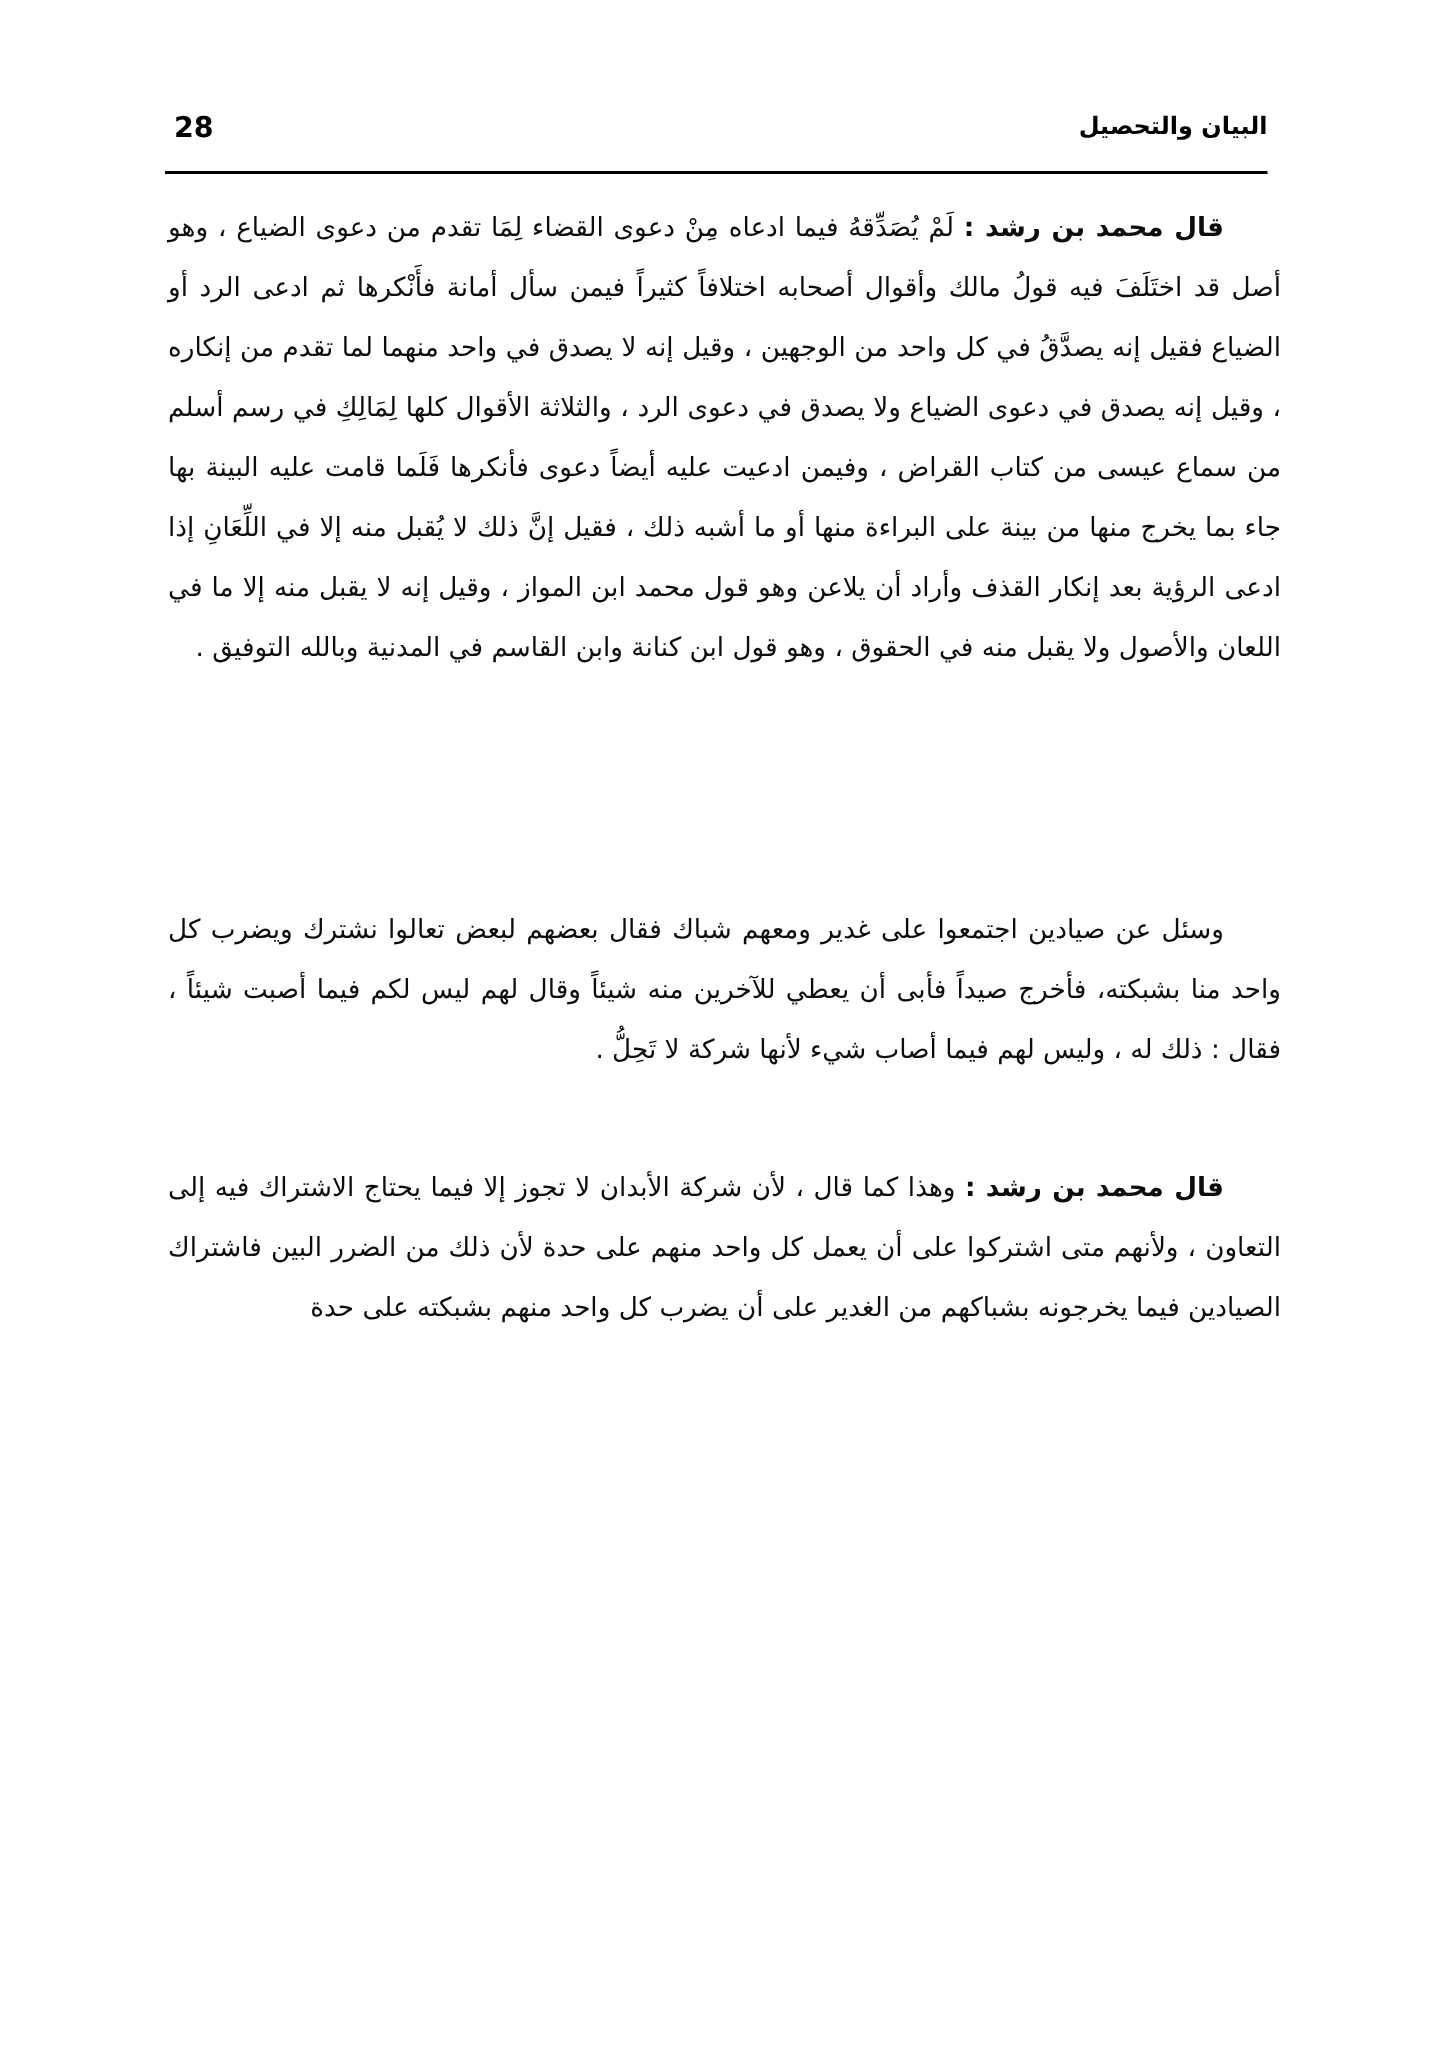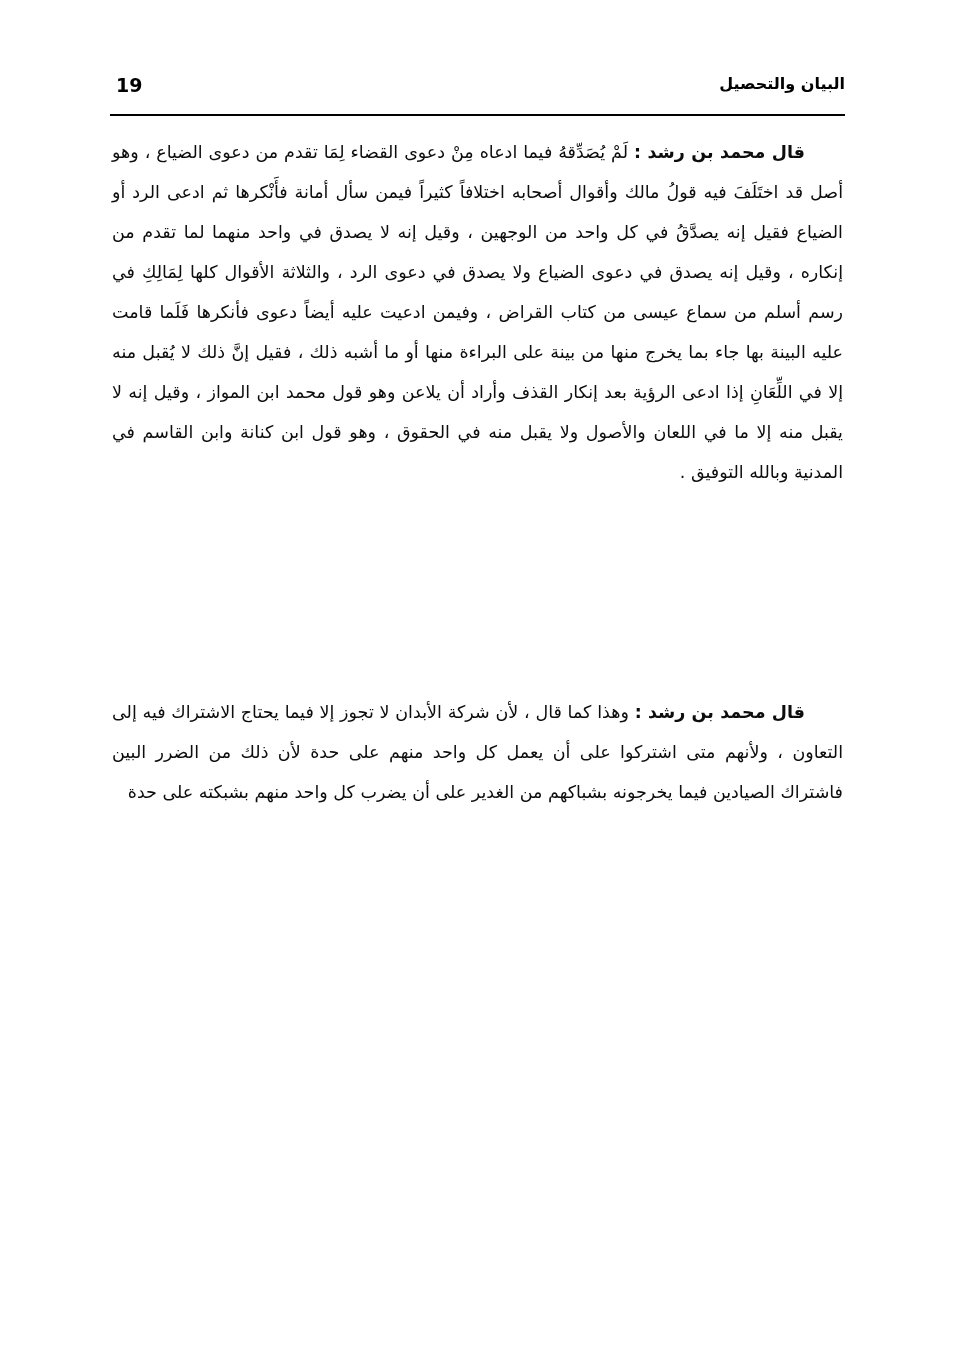--- a/index.html
+++ b/index.html
@@ -53,21 +53,21 @@
     position: absolute;
     top: 114px;
     right: 110px;
     left: 110px;
     border-top: 2px solid #000000;
   }
   
   .content {
     position: absolute;
     top: 132px;
-    right: 112px;
+    right: 101px;
     left: 112px;
     direction: rtl;
     text-align: justify;
   }
   .para {
     font-size: 17.5px;
     line-height: 40px;
     text-align: justify;
     text-justify: inter-word;
     color: #0d0d0d;
@@ -92,32 +92,33 @@
     margin: 0;
   }
 </style>
 </head>
 <body>
 
 <div class="page">
 
   <div class="header">
     <span class="header-title">البيان والتحصيل</span>
-    <span class="header-page-number">19</span>
+    <span class="header-page-number">28</span>
   </div>
   <div class="header-rule"></div>
 
   <div class="content">
 
     <p class="para indent"><span class="lead">قال محمد بن رشد :</span><span> لَمْ يُصَدِّقهُ فيما ادعاه مِنْ دعوى القضاء لِمَا تقدم من دعوى الضياع ، وهو أصل قد اختَلَفَ فيه قولُ مالك وأقوال أصحابه اختلافاً كثيراً فيمن سأل أمانة فأَنْكرها ثم ادعى الرد أو الضياع فقيل إنه يصدَّقُ في كل واحد من الوجهين ، وقيل إنه لا يصدق في واحد منهما لما تقدم من إنكاره ، وقيل إنه يصدق في دعوى الضياع ولا يصدق في دعوى الرد ، والثلاثة الأقوال كلها لِمَالِكِ في رسم أسلم من سماع عيسى من كتاب القراض ، وفيمن ادعيت عليه أيضاً دعوى فأنكرها فَلَما قامت عليه البينة بها جاء بما يخرج منها من بينة على البراءة منها أو ما أشبه ذلك ، فقيل إنَّ ذلك لا يُقبل منه إلا في اللِّعَانِ  إذا ادعى الرؤية بعد إنكار القذف وأراد أن يلاعن وهو قول محمد ابن المواز ، وقيل إنه لا يقبل منه إلا ما في اللعان والأصول ولا يقبل منه في الحقوق ، وهو قول ابن كنانة وابن القاسم في المدنية وبالله التوفيق .</span></p>
 
     <div class="spacer-lg"></div>
 
 
     <div class="spacer-md"></div>
 
+    <p class="para indent">وسئل عن صيادين اجتمعوا على غدير ومعهم شباك فقال بعضهم لبعض تعالوا نشترك ويضرب كل واحد منا بشبكته، فأخرج صيداً فأبى أن يعطي للآخرين منه شيئاً وقال لهم ليس لكم فيما أصبت شيئاً ، فقال : ذلك له ، وليس لهم فيما أصاب شيء لأنها شركة لا تَحِلُّ .</p>
 
     <div class="spacer-md"></div>
 
     <p class="para indent"><span class="lead">قال محمد بن رشد :</span><span> وهذا كما قال ، لأن شركة الأبدان لا تجوز إلا فيما يحتاج الاشتراك فيه إلى التعاون ، ولأنهم متى اشتركوا على أن يعمل كل واحد منهم على حدة لأن ذلك من الضرر البين فاشتراك الصيادين فيما يخرجونه بشباكهم من الغدير على أن يضرب كل واحد منهم بشبكته على حدة</span></p>
 
   </div>
 </div>
 
 </body></html>

